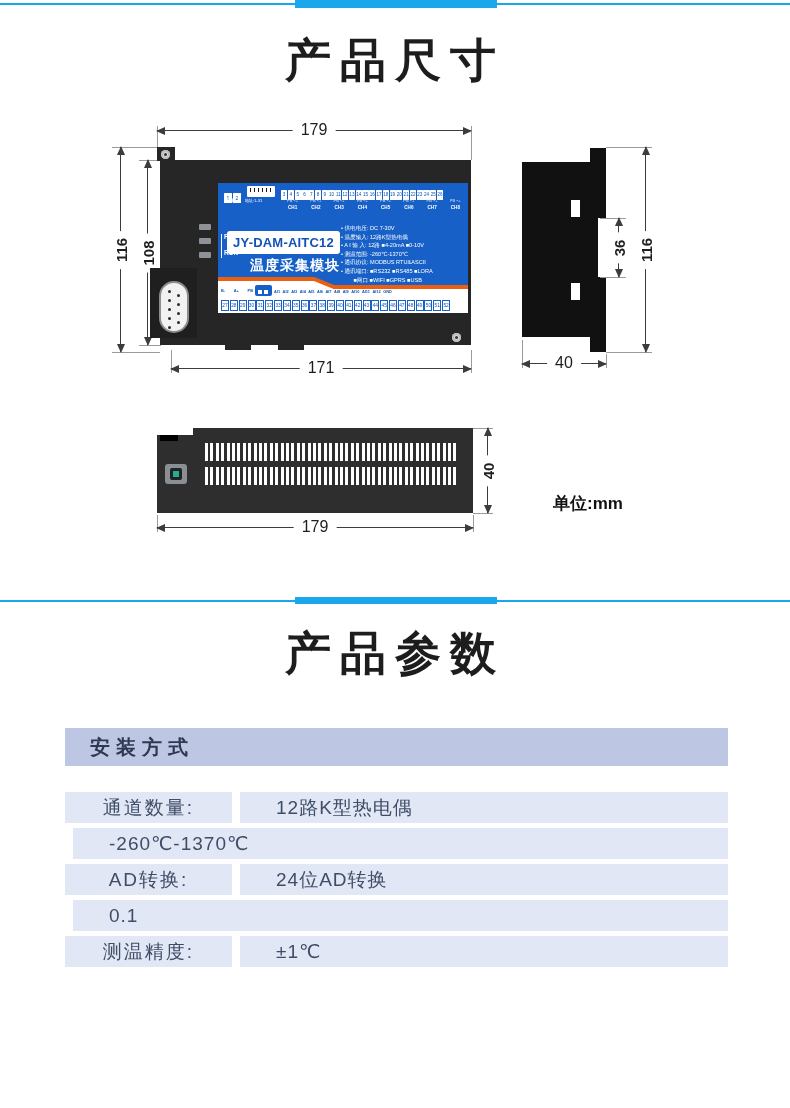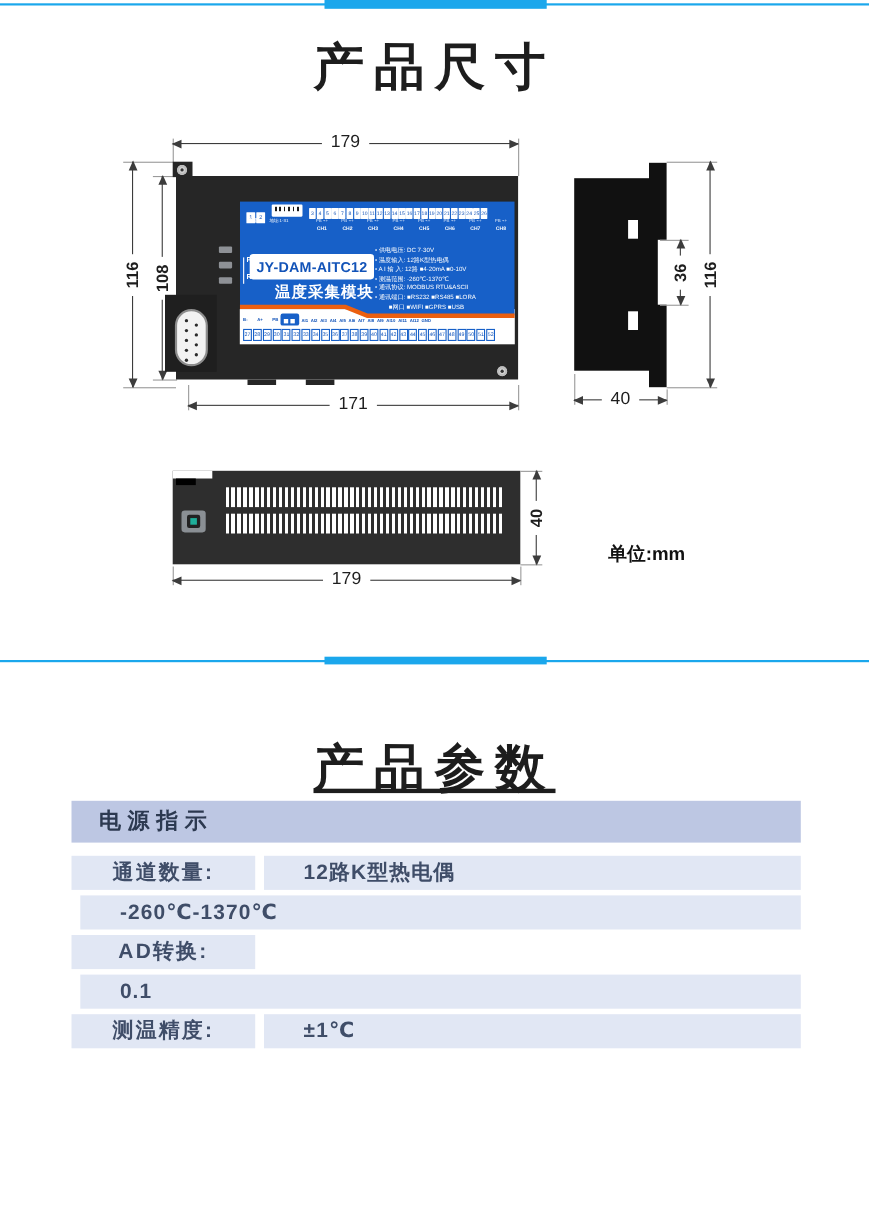--- a/index.html
+++ b/index.html
@@ -42,21 +42,21 @@
   .pwr-lab{position:absolute;color:#fff;font-size:6.5px;font-weight:700;}
   .vent{position:absolute;height:18px;background:repeating-linear-gradient(to right,#fff 0,#fff 3px,rgba(0,0,0,0) 3px,rgba(0,0,0,0) 5.4px);}
   
   .db9{position:absolute;left:159px;top:281px;width:30px;height:52px;background:#f2f2f2;border:2px solid #8d8d8d;border-radius:16px;box-sizing:border-box;}
   .db9 i{position:absolute;width:3px;height:3px;border-radius:50%;background:#2b2b2b;}
   
   .unit-note{position:absolute;font-size:17px;font-weight:700;color:#111;}
   
   .tbl{position:absolute;left:65px;top:728px;width:663px;}
   .tbl-head{height:38px;background:#bdc7e3;line-height:38px;padding-left:25px;font-size:20px;font-weight:700;color:#2c3950;letter-spacing:6px;}
-  .tbl-rows{margin-top:12px;font-weight:bold;}
+  .tbl-rows{margin-top:26px;}
   .prow{display:flex;margin-bottom:5px;}
   .prow .pl{width:167px;height:31px;background:#e1e7f4;text-align:center;line-height:31px;font-size:19px;color:#3f4d68;letter-spacing:2px;flex:none;}
   .prow .pv{flex:1;height:31px;background:#e1e7f4;margin-left:8px;line-height:31px;padding-left:36px;font-size:19px;color:#3f4d68;letter-spacing:1px;white-space:nowrap;overflow:hidden;}
 </style>
 </head>
 <body>
 
 <div id="page">
 
   <div class="accent-thin" style="left:0;top:3px;width:790px;"></div>
@@ -261,34 +261,35 @@
         <i class="aR"></i>
       <b class="dlh">179</b>
     </div>
   </div>
 
   <div class="unit-note" style="left:553px;top:492px;">单位:mm</div>
 
   <div class="accent-thin" style="left:0;top:600px;width:790px;"></div>
   <div class="accent-thick" style="left:295px;top:597px;width:202px;height:7px;"></div>
 
-  <div class="sec-title" style="top:668px;text-decoration:underline;">产品参数</div>
+  <div class="sec-title" style="top:623px;">产品参数</div>
 
   <div class="tbl">
-    <div class="tbl-head">电源指示</div>
+    <div class="tbl-head">安装方式</div>
     <div class="tbl-rows" id="param-rows">
         <div class="prow">
           <div class="pl">通道数量:</div>
           <div class="pv">12路K型热电偶</div>
         </div>
         <div class="prow">
           <div class="pv">-260℃-1370℃</div>
         </div>
         <div class="prow">
           <div class="pl">AD转换:</div>
+          <div class="pv">24位AD转换</div>
         </div>
         <div class="prow">
           <div class="pv">0.1</div>
         </div>
         <div class="prow">
           <div class="pl">测温精度:</div>
           <div class="pv">±1℃</div>
         </div>
         <div class="prow">
         </div>

